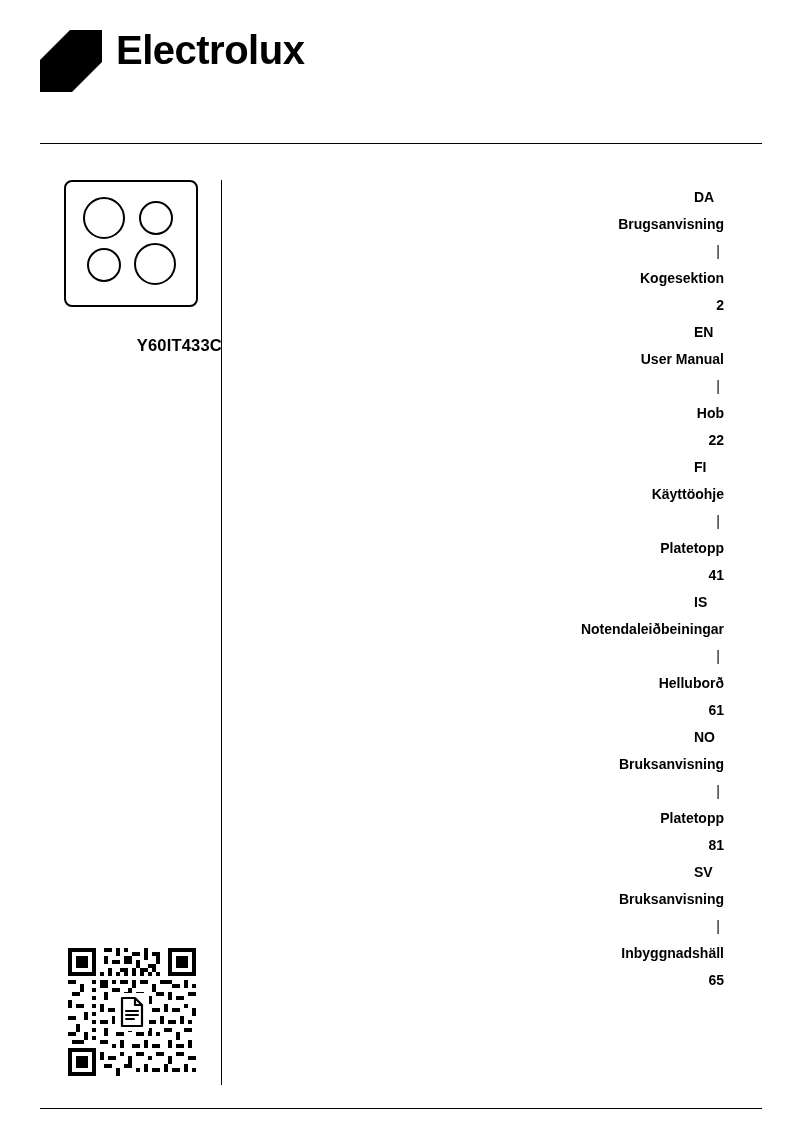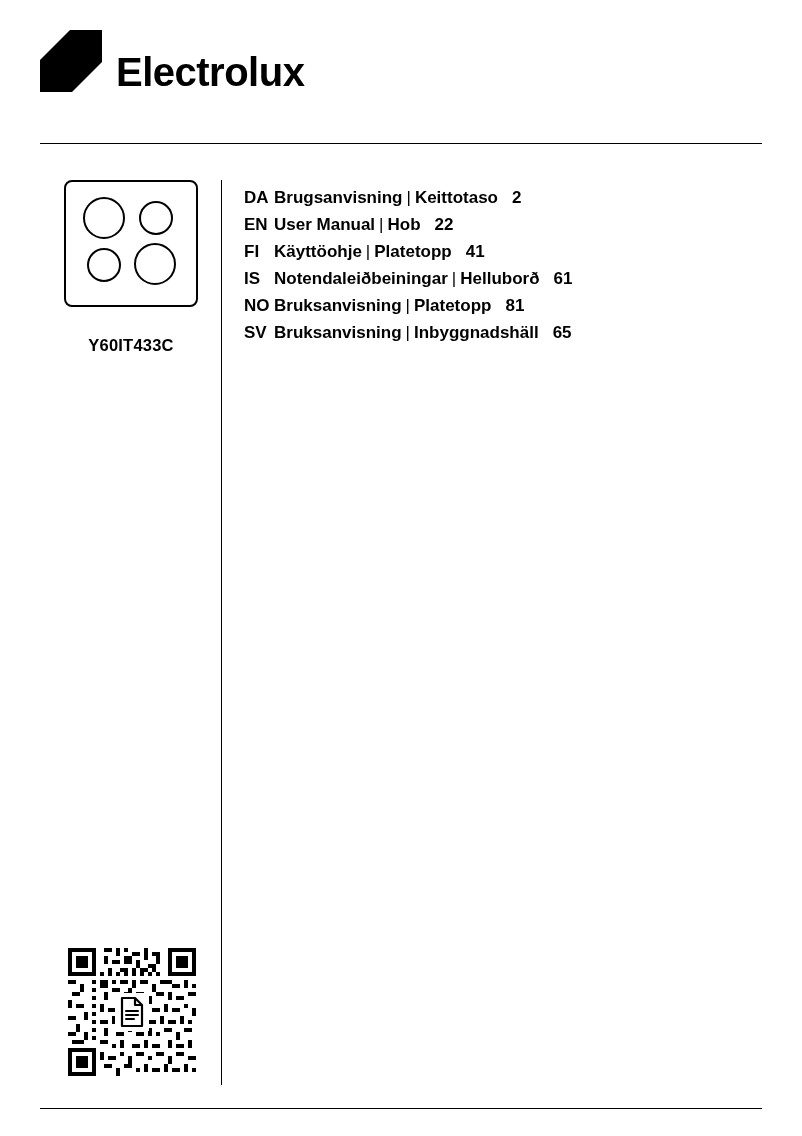--- a/index.html
+++ b/index.html
@@ -23,21 +23,21 @@
     top: 30px;
     width: 722px;
     height: 92px;
   }
 
   .brand {
     position: absolute;
     left: 0;
     top: 0;
     display: flex;
-    align-items: flex-end;
+    align-items: flex-start;
   }
   .brand-mark {
     width: 62px;
     height: 62px;
     background: #000000;
     position: relative;
     flex: none;
   }
   .brand-mark .cut-tl {
     position: absolute;
@@ -125,21 +125,21 @@
   }
   .zone.big { width: 42px; height: 42px; }
   .zone.small { width: 34px; height: 34px; }
   .zone.z1 { left: 17px; top: 15px; }
   .zone.z2 { left: 73px; top: 19px; }
   .zone.z3 { left: 21px; top: 66px; }
   .zone.z4 { left: 68px; top: 61px; }
 
   .model-code {
     margin-top: 29px;
-    text-align: center;
+    text-align: right;
     font-size: 16.5px;
     font-weight: bold;
     letter-spacing: 0.2px;
   }
 
   
   .v-divider {
     position: absolute;
     left: 221px;
     top: 180px;
@@ -172,24 +172,25 @@
 
   
   .lang-list {
     position: absolute;
     left: 244px;
     top: 184px;
     width: 480px;
   }
   .lang-row {
     display: flex;
-    align-items: flex-start;
-    font-size: 17px;
+    align-items: flex-end;
+    font-size: 14px;
     line-height: 27px;
     white-space: nowrap;
+    flex-direction: column;
   }
   .lang-code {
     font-weight: bold;
     width: 30px;
     flex: none;
   }
   .lang-title {
     font-weight: bold;
   }
   .lang-sep {
@@ -392,21 +393,21 @@
     </svg>
   </div>
 </div>
 
 <div class="lang-list">
 
   <div class="lang-row">
     <span class="lang-code">DA</span>
     <span class="lang-title">Brugsanvisning</span>
     <span class="lang-sep">|</span>
-    <span class="lang-bold">Keittotaso</span>
+    <span class="lang-bold">Kogesektion</span>
     <span class="lang-page">2</span>
   </div>
 
   <div class="lang-row">
     <span class="lang-code">EN</span>
     <span class="lang-title">User Manual</span>
     <span class="lang-sep">|</span>
     <span class="lang-bold">Hob</span>
     <span class="lang-page">22</span>
   </div>

